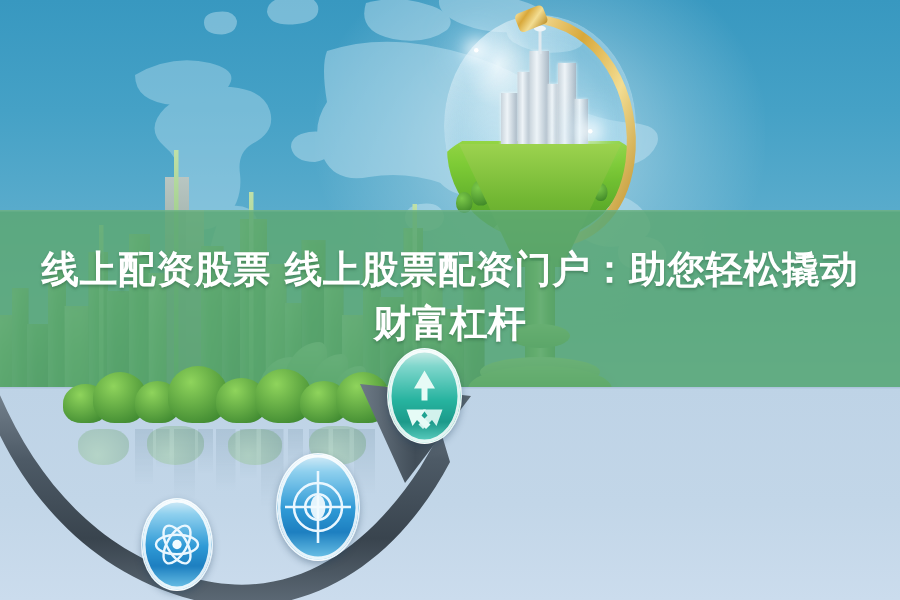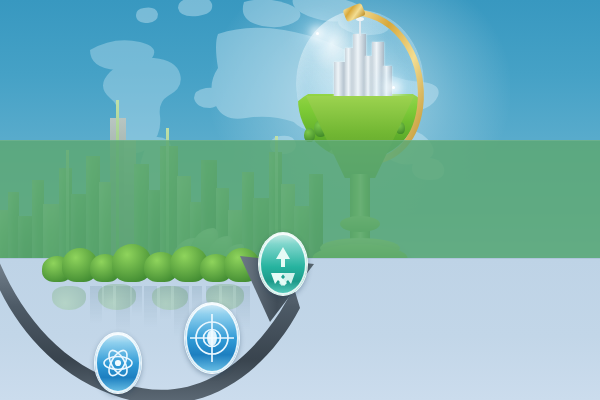--- a/index.html
+++ b/index.html
@@ -289,20 +289,22 @@
     <div class="gob-bowl"></div>
     <div class="gob-stem"></div>
     <div class="gob-knob"></div>
     <div class="gob-base2"></div>
     <div class="gob-base"></div>
   </div>
 
   <div class="band"></div>
   <div class="band-line"></div>
 
+  <div class="headline">线上配资股票 线上股票配资门户：助您轻松撬动
+财富杠杆</div>
 
   <div class="lower"></div>
   <div class="lower-edge"></div>
 
   <div class="greenery">
     <span class="gbush" style="left:0;top:14px;width:30px;height:26px;"></span>
     <span class="gbush" style="left:20px;top:6px;width:36px;height:34px;"></span>
     <span class="gbush" style="left:48px;top:12px;width:30px;height:28px;"></span>
     <span class="gbush" style="left:70px;top:2px;width:40px;height:38px;"></span>
     <span class="gbush" style="left:102px;top:10px;width:34px;height:30px;"></span>

